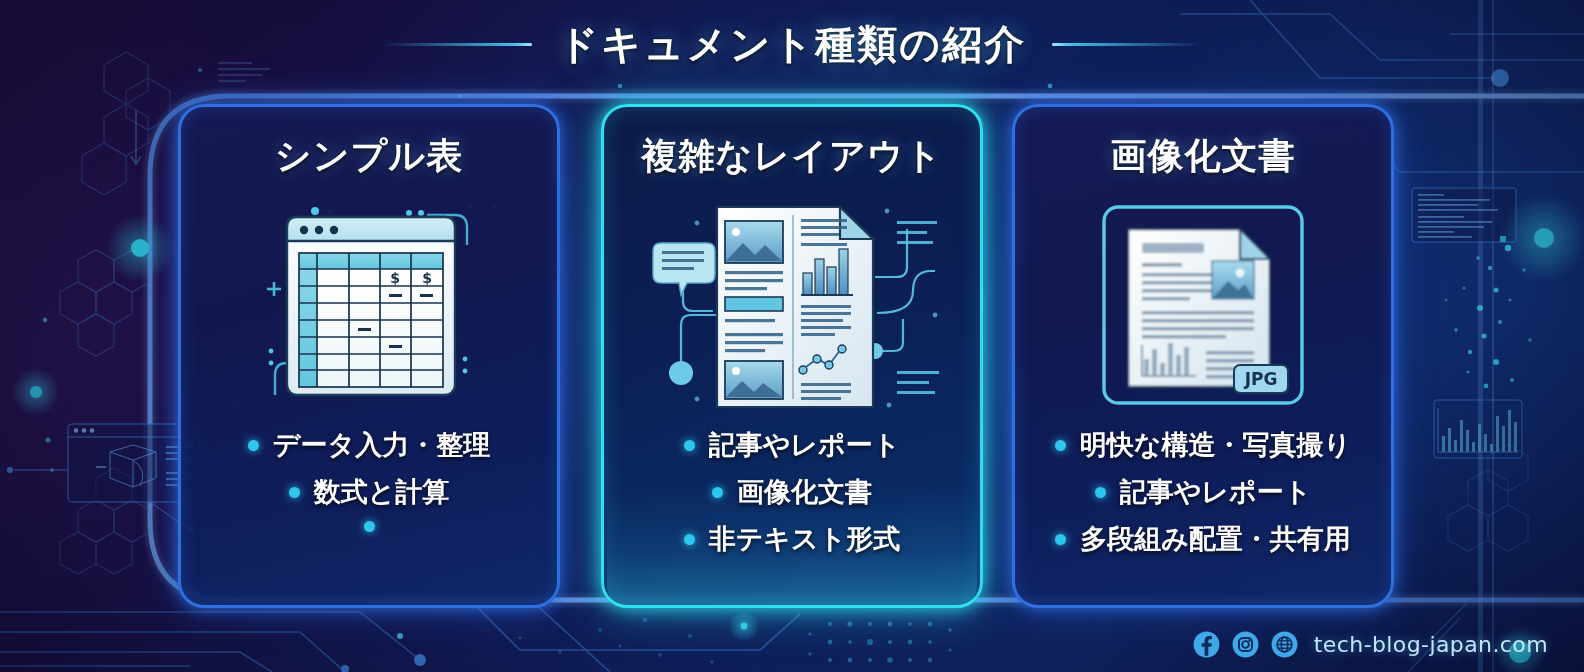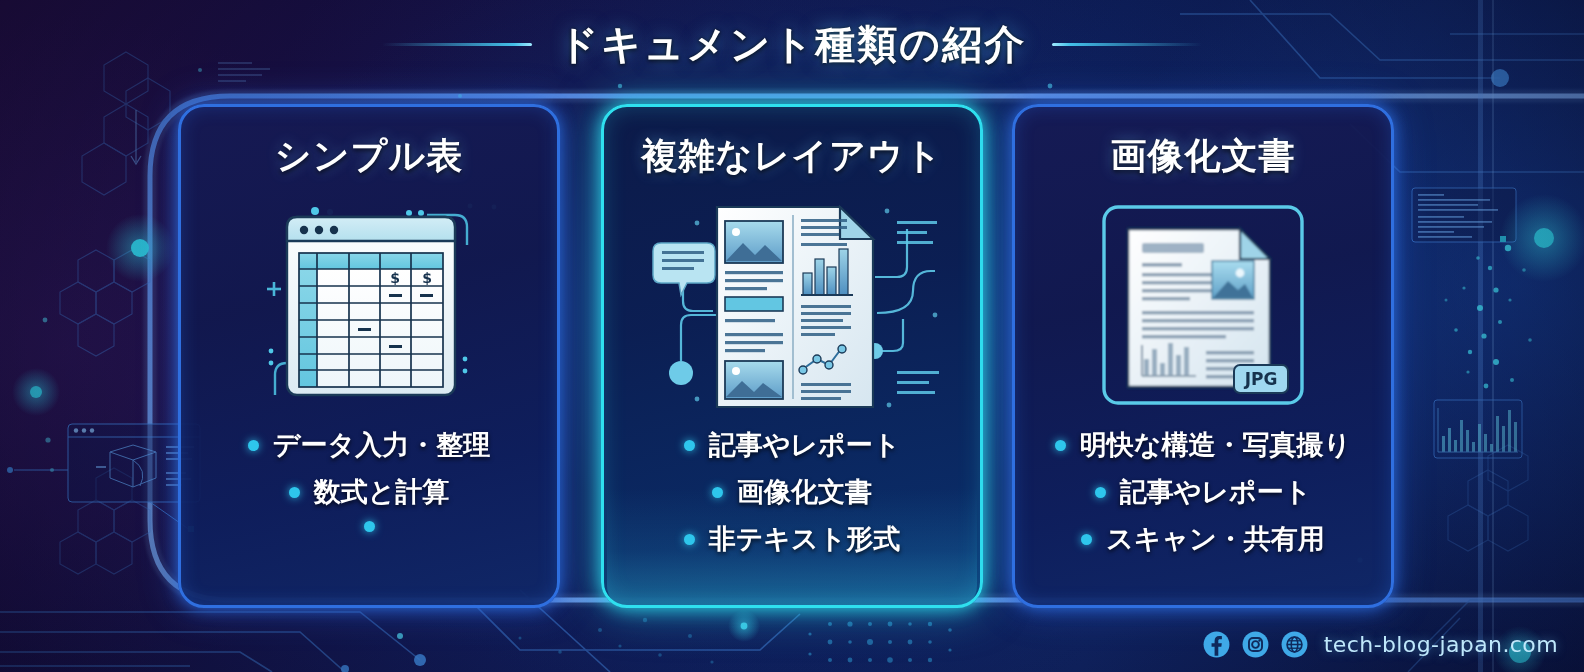--- a/index.html
+++ b/index.html
@@ -88,21 +88,21 @@
   .bullets{ position:relative; z-index:3; margin-top:6px; width:100%; padding:0 4px;
             display:flex; flex-direction:column; align-items:center; gap:11px; }
   .bullet{ display:flex; align-items:center; gap:14px; }
   .bullet .dot{ width:11px; height:11px; border-radius:50%; background:#2ec6ec;
                 box-shadow:0 0 8px rgba(46,198,236,.9); flex:none; }
   .bullet .btxt{ font-size:27px; font-weight:bold; color:#fff; white-space:nowrap;
                  text-shadow:0 2px 4px rgba(0,0,0,.8); }
 
   
   #footer{
-    position:absolute; right:26px; bottom:14px; z-index:8;
+    position:absolute; right:36px; bottom:14px; z-index:8;
     display:flex; align-items:center; gap:12px;
   }
   #footer .sicon{ width:27px; height:27px; display:block; }
   #footer-url{ font-size:22px; color:#bfe8fb; letter-spacing:.4px; margin-left:4px;
                text-shadow:0 0 10px rgba(110,210,255,.5); }
 </style>
 </head>
 <body>
 
 <div id="bg">
@@ -656,21 +656,21 @@
       <div class="bullet">
         <span class="dot"></span>
         <span class="btxt">明快な構造・写真撮り</span>
       </div>
       <div class="bullet">
         <span class="dot"></span>
         <span class="btxt">記事やレポート</span>
       </div>
       <div class="bullet">
         <span class="dot"></span>
-        <span class="btxt">スキャン・共有用</span>
+        <span class="btxt">多段組み配置・共有用</span>
       </div>
     </div>
   </div>
 </div>
 
 <div id="footer">
   <svg class="sicon" viewBox="0 0 24 24">
     <circle cx="12" cy="12" r="11.5" fill="#3fa9e8"></circle>
     <path d="M13.6 22v-8h2.7l.4-3.1h-3.1V8.9c0-.9.25-1.5 1.55-1.5h1.65V4.6C16.5 4.55 15.5 4.45 14.35 4.45c-2.4 0-4.05 1.47-4.05 4.17v2.28H7.6V14h2.7v8z" fill="#0f2a5c"></path>
   </svg>

